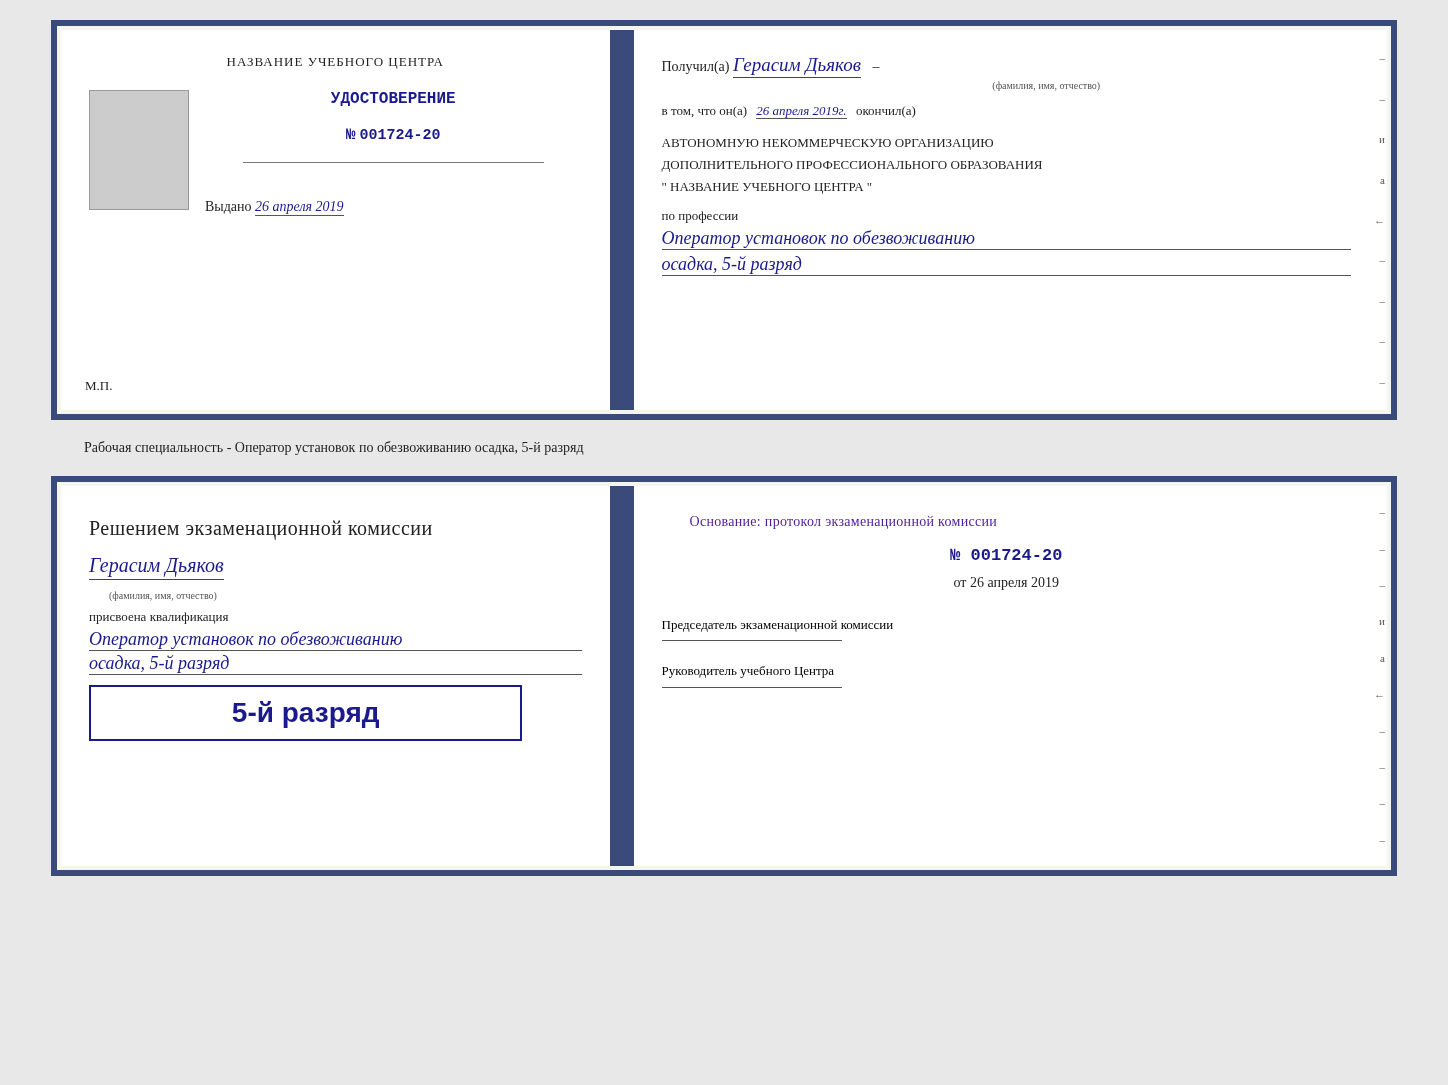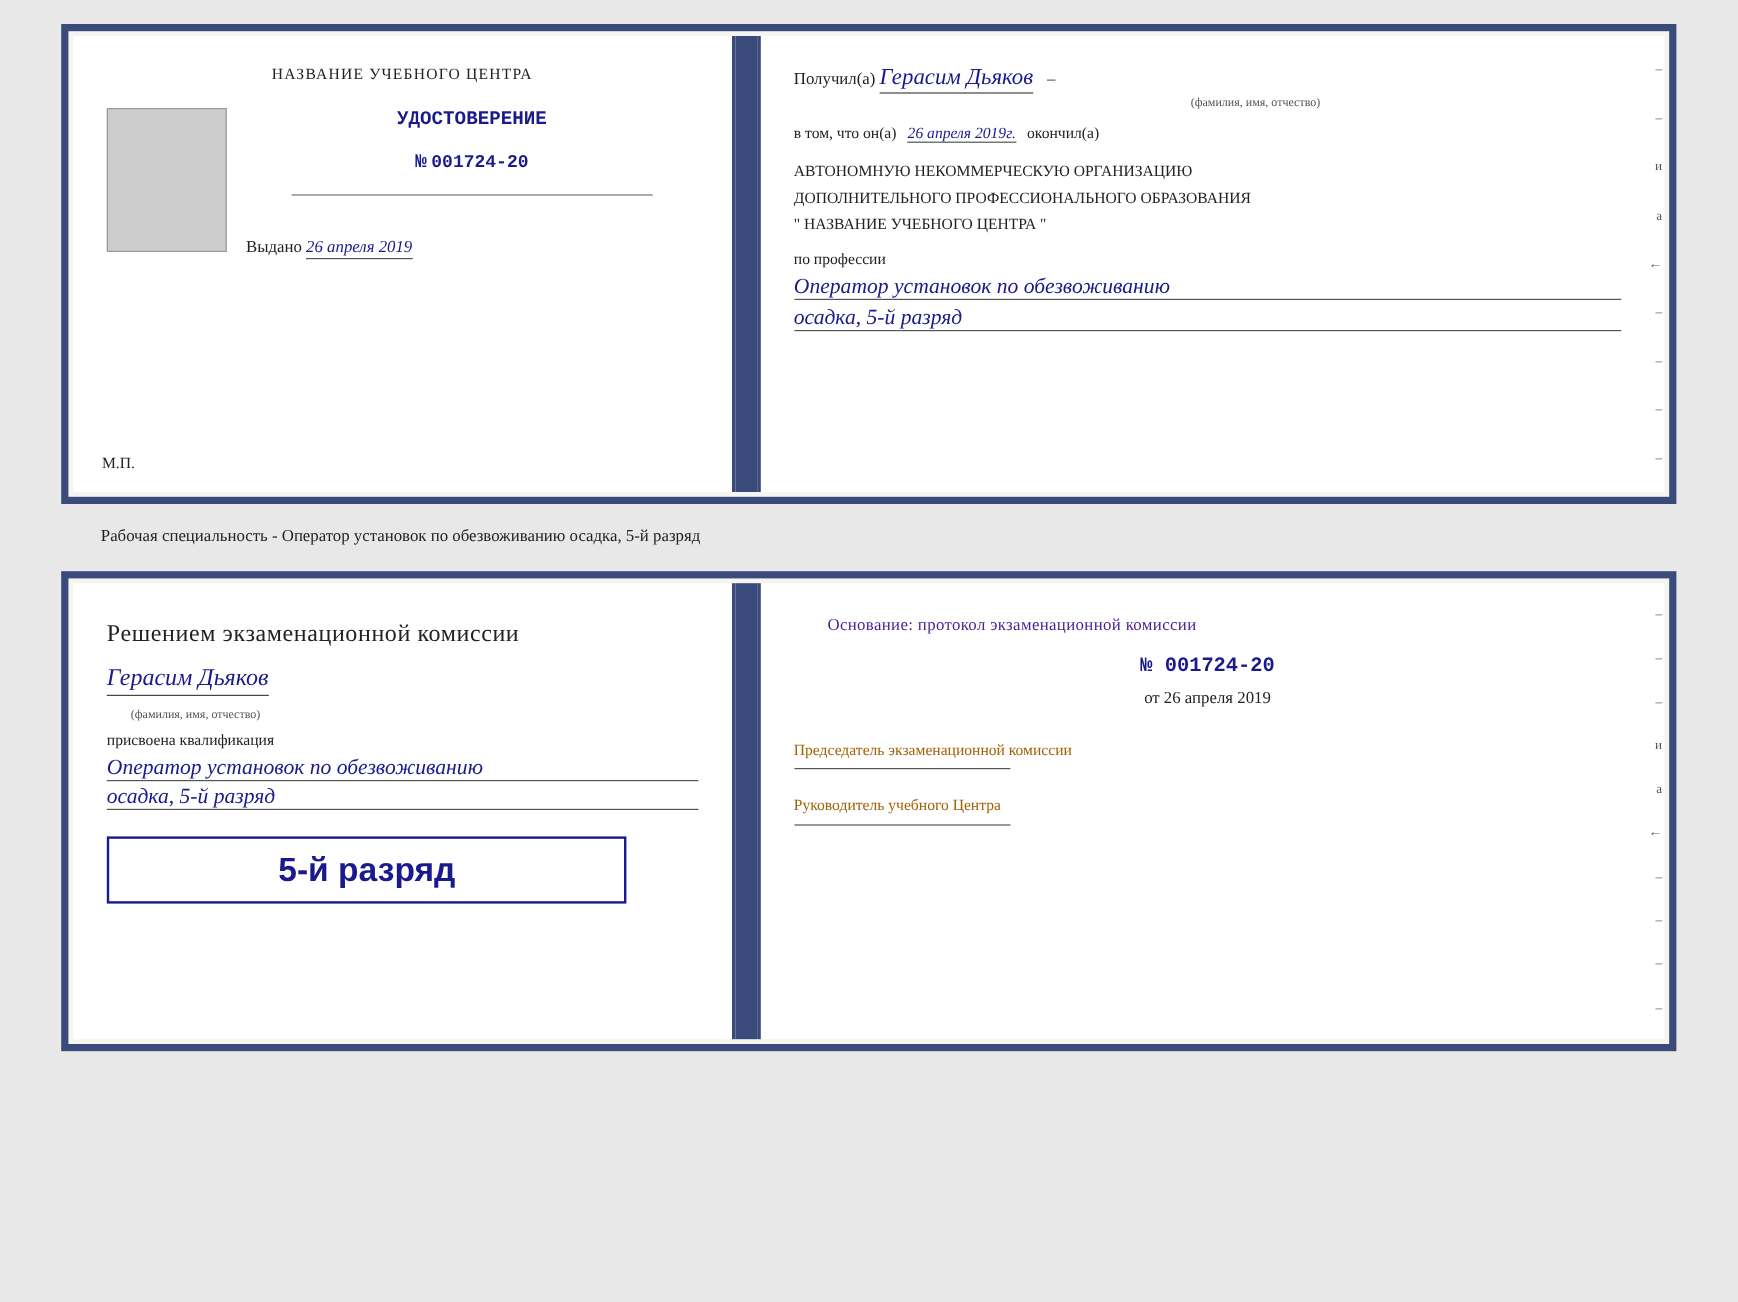--- a/index.html
+++ b/index.html
@@ -207,21 +207,21 @@
       font-size: 18px;
       color: #1a1a8c;
       border-bottom: 1px solid #555;
       display: block;
       margin-bottom: 2px;
     }
 
     .rank-box {
       border: 2px solid #1a1a8c;
       padding: 12px 16px;
-      margin: 12px 0;
+      margin: 0 0;
       display: inline-block;
       width: 90%;
     }
 
     .rank-box-title {
       font-size: 28px;
       font-weight: bold;
       color: #1a1a8c;
       font-family: Arial, sans-serif;
       text-align: center;
@@ -260,21 +260,21 @@
 
     .signature-line {
       border-bottom: 1px solid #555;
       width: 180px;
       margin: 6px 0 4px 0;
       display: block;
     }
 
     .signature-label {
       font-size: 13px;
-      color: #a16207;
+      color: #000000;
       margin-top: 16px;
       line-height: 1.5;
     }
 
     .side-lines {
       position: absolute;
       right: 0;
       top: 0;
       bottom: 0;
       width: 20px;

